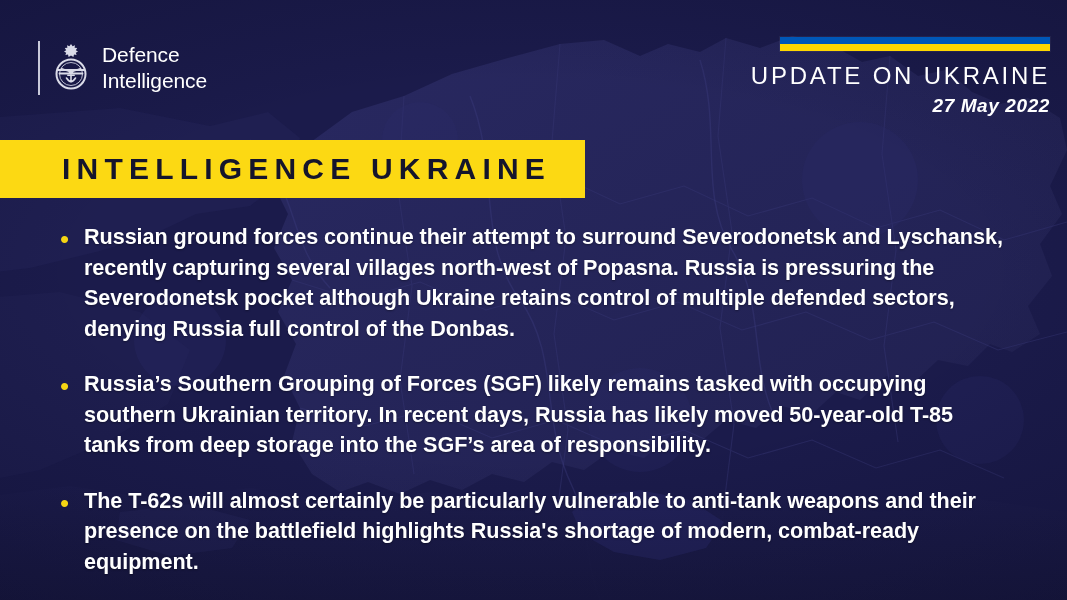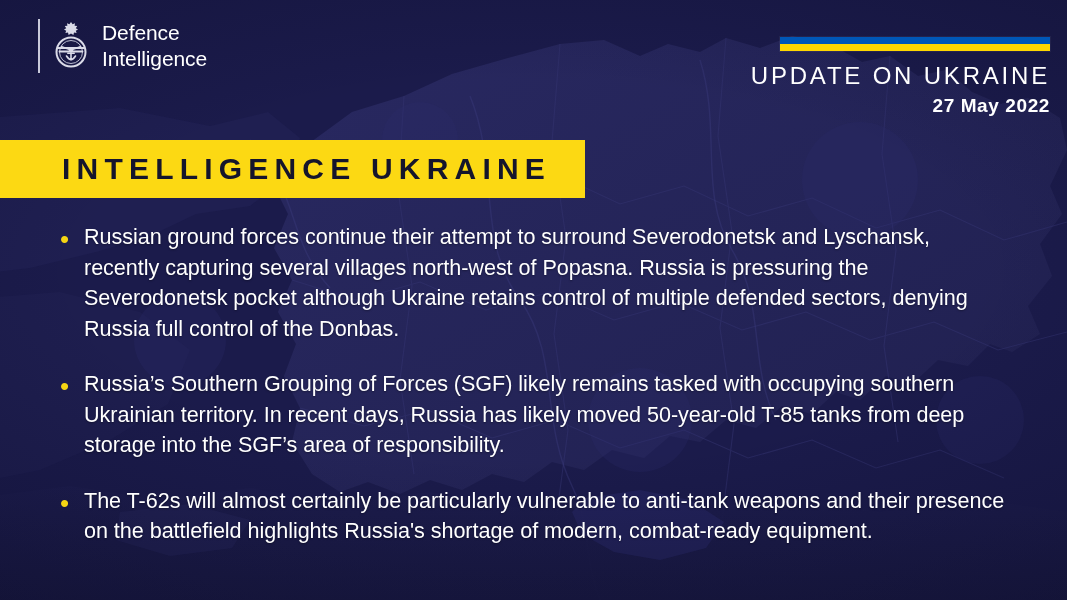--- a/index.html
+++ b/index.html
@@ -34,21 +34,21 @@
       radial-gradient(ellipse 120% 90% at 50% 45%, rgba(0,0,0,0) 35%, rgba(8,8,34,0.55) 100%);
   }
 
   
   #header {
     position:absolute; top:0; left:0; right:0; height:130px;
     z-index:5;
   }
 
   #logo-block {
-    position:absolute; left:38px; top:19px;
+    position:absolute; left:38px; top:41px;
     display:flex; align-items:center; gap:11px;
   }
   #logo-rule {
     width:2px; height:54px;
     background:#c9cada;
     flex:0 0 auto;
   }
   #crest { width:40px; height:52px; flex:0 0 auto; display:block; }
   #logo-text {
     color:#ffffff;
@@ -76,20 +76,21 @@
   }
   #update-label {
     font-size:24px;
     letter-spacing:2.8px;
     font-weight:400;
     line-height:1.35;
     white-space:nowrap;
   }
   #update-date {
     font-size:19px;
+    font-style:italic;
     font-weight:700;
     letter-spacing:0.6px;
     margin-top:2px;
     line-height:1.25;
     white-space:nowrap;
   }
 
   
   #banner {
     position:absolute; left:0; top:140px;
@@ -127,21 +128,21 @@
     font-size:26px;
     line-height:34px;
     text-align:left;
     padding-left:4px;
   }
   .bullet-text {
     flex:1 1 auto;
     color:#ffffff;
     font-size:21.6px;
     line-height:30.5px;
-    font-weight:400;
+    font-weight:700;
     letter-spacing:-0.05px;
     text-shadow:0 1px 2px rgba(0,0,0,0.35);
   }
 </style>
 </head>
 <body>
 
 <div id="slide">
 
   <div id="map-layer">

